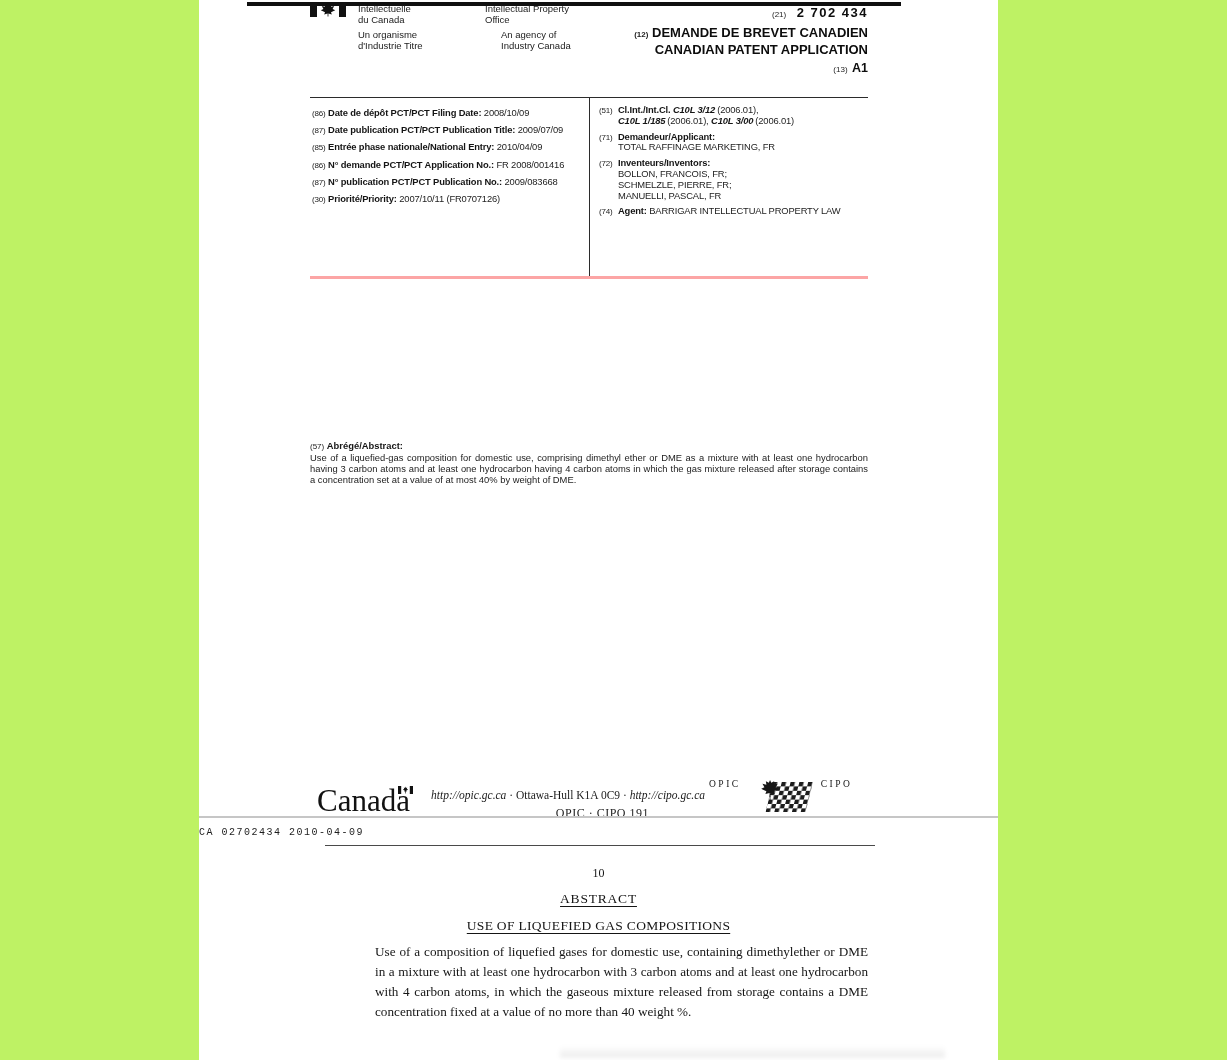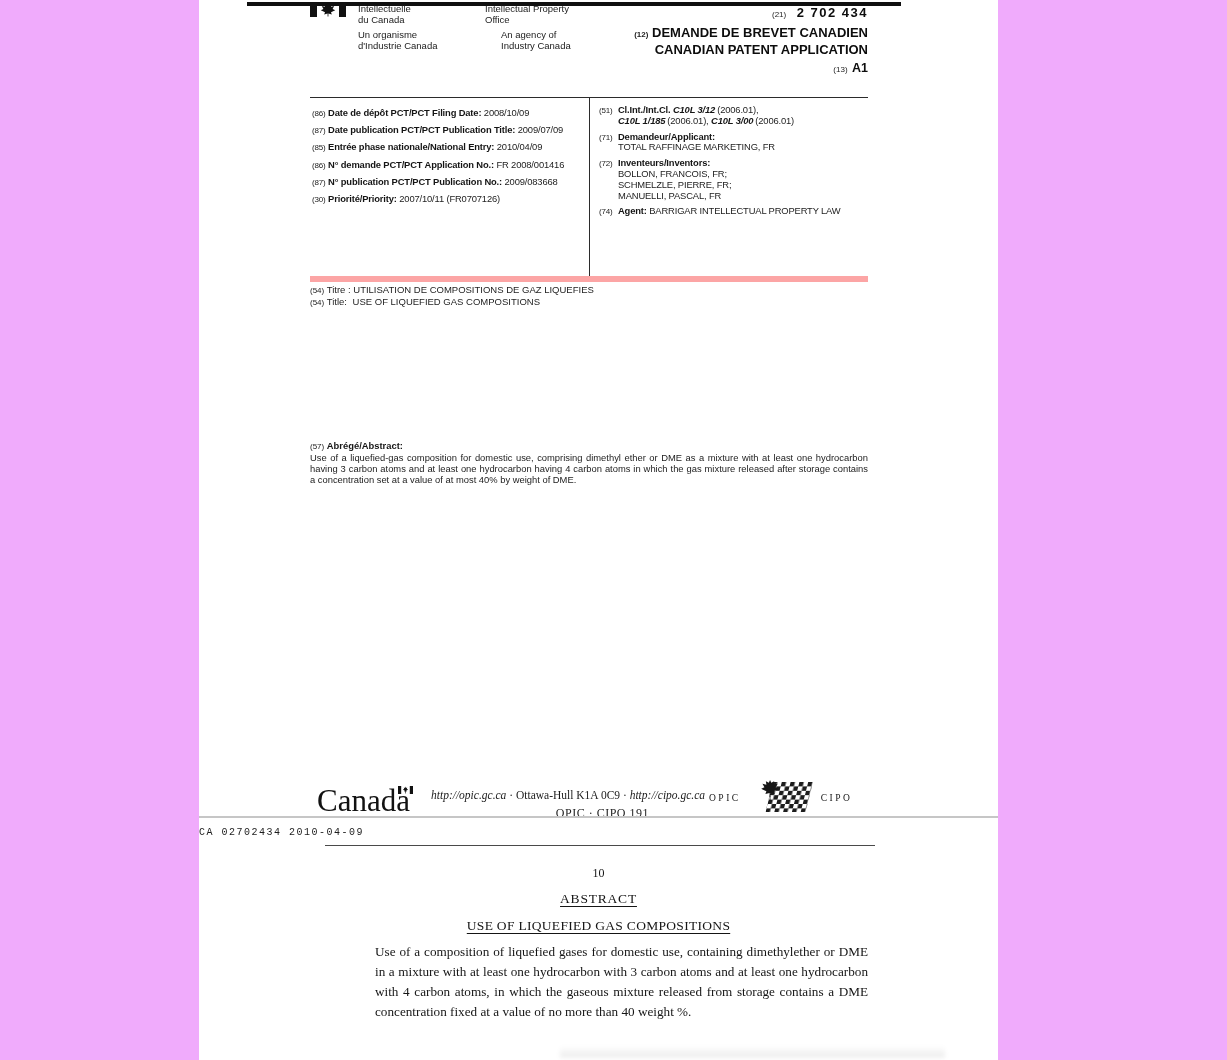--- a/index.html
+++ b/index.html
@@ -2,38 +2,38 @@
 <html><head>
 <meta charset="utf-8">
 <style>
   html,body{margin:0;padding:0;}
   body{
     width:1227px;height:1060px;overflow:hidden;
     background:#f2f2f2;
     font-family:"Liberation Sans",sans-serif;
     color:#1d1d1d;
   }
-  .canvas{position:relative;width:1227px;height:1060px;background:#f0abfc;}
+  .canvas{position:relative;width:1227px;height:1060px;background:#bef264;}
   .page{position:absolute;left:199px;top:0;width:799px;height:1060px;background:#ffffff;}
   .abs{position:absolute;}
 
   
   .topbar{position:absolute;left:48px;top:2px;width:654px;height:4px;background:#101010;}
 
   
   .hdr-small{font-size:9.5px;line-height:11px;color:#1b1b1b;white-space:nowrap;}
   .hdr-right{position:absolute;left:389px;top:3px;width:280px;text-align:right;white-space:nowrap;}
   .code{font-size:8px;color:#222;}
   .appnum{font-size:13px;font-weight:bold;letter-spacing:1.5px;color:#0d0d0d;}
   .doctype{font-size:13px;font-weight:bold;line-height:15px;color:#0d0d0d;}
   .kind{font-size:12.5px;font-weight:bold;color:#0d0d0d;}
 
   
   .bbox{position:absolute;left:111px;top:97px;width:558px;height:178px;
-        border-top:1px solid #2b2b2b;border-bottom:6px solid #fca5a5;}
+        border-top:1px solid #2b2b2b;border-bottom:3px solid #fca5a5;}
   .bdivider{position:absolute;left:279px;top:0;width:1px;height:100%;background:#2b2b2b;}
   .bleft{position:absolute;left:2px;top:7px;font-size:9.4px;letter-spacing:-0.15px;
          line-height:16.2px;white-space:nowrap;}
   .bright{position:absolute;left:289px;top:7px;width:265px;font-size:9.4px;
           letter-spacing:-0.15px;line-height:10.8px;}
   .blabel{font-weight:bold;color:#151515;}
   .bvalue{color:#222;}
   .grp{position:relative;padding-left:19px;margin-bottom:5px;}
   .gcode{position:absolute;left:0;top:1px;}
   .cls{font-weight:bold;font-style:italic;color:#151515;}
@@ -46,21 +46,21 @@
 
   
   .wordmark{position:absolute;left:118px;top:777px;font-family:"Liberation Serif",serif;
             font-size:31px;color:#111;line-height:34px;margin-top:7px;}
   .wm-flag{position:absolute;left:81px;top:2px;}
   .addr{position:absolute;left:232px;top:789px;font-family:"Liberation Serif",serif;
         font-size:11.5px;color:#1a1a1a;white-space:nowrap;}
   .addr .it{font-style:italic;}
   .orgline{position:absolute;left:280px;top:806px;width:170px;text-align:right;
            font-family:"Liberation Serif",serif;font-size:12px;letter-spacing:0.5px;color:#222;}
-  .cipologo{position:absolute;left:510px;top:779px;display:flex;align-items:center;gap:6px;}
+  .cipologo{position:absolute;left:510px;top:779px;display:flex;align-items:flex-start;gap:6px;}
   .cipologo .lbl{font-family:"Liberation Serif",serif;font-size:9.5px;letter-spacing:2.5px;color:#161616;}
 
   
   .pagesep{position:absolute;left:0;top:816px;width:100%;height:2px;background:#c6c6c6;}
   .stamp{position:absolute;left:0;top:827px;width:100%;text-align:left;
          font-family:"Liberation Mono","DejaVu Sans Mono",monospace;
          font-size:10px;letter-spacing:1.5px;color:#1c1c1c;}
   .rule2{position:absolute;left:126px;top:845px;width:550px;height:1px;background:#4a4a4a;}
 
   
@@ -91,21 +91,21 @@
       <rect x="29" y="0" width="7" height="14" fill="#111"></rect>
       <path fill="#111" d="M18 0 L19 2.2 21.4 1 21 3.8 24.2 3 22.6 6 25.2 7.2 21 9.2 21.8 11.4 18.4 10.6 18.4 13.6 17.6 13.6 17.6 10.6 14.2 11.4 15 9.2 10.8 7.2 13.4 6 11.8 3 15 3.8 14.6 1 17 2.2 Z"></path>
     </svg>
 
     <div class="abs hdr-small" style="left:159px;top:3px;">
       <div>Intellectuelle</div>
       <div>du Canada</div>
     </div>
     <div class="abs hdr-small" style="left:159px;top:29px;">
       <div>Un organisme</div>
-      <div>d'Industrie Canada</div>
+      <div>d'Industrie Titre</div>
     </div>
     <div class="abs hdr-small" style="left:286px;top:3px;">
       <div>Intellectual Property</div>
       <div>Office</div>
     </div>
     <div class="abs hdr-small" style="left:302px;top:29px;">
       <div>An agency of</div>
       <div>Industry Canada</div>
     </div>
 
@@ -182,32 +182,20 @@
           <div class="bvalue">MANUELLI, PASCAL, FR</div>
         </div>
         <div class="grp">
           <span class="code gcode">(74)</span>
           <span class="blabel">Agent:</span>
           <span class="bvalue">BARRIGAR INTELLECTUAL PROPERTY LAW</span>
         </div>
       </div>
     </div>
 
-    <div class="title54">
-      <div>
-        <span class="code">(54)</span>
-        <span>Titre :</span>
-        <span>UTILISATION DE COMPOSITIONS DE GAZ LIQUEFIES</span>
-      </div>
-      <div>
-        <span class="code">(54)</span>
-        <span>Title:</span>
-        <span style="margin-left:3px;">USE OF LIQUEFIED GAS COMPOSITIONS</span>
-      </div>
-    </div>
 
     <div class="abstract57">
       <div>
         <span class="code">(57)</span>
         <span class="blabel">Abrégé/Abstract:</span>
       </div>
       <div class="txt">Use of a liquefied-gas composition for domestic use, comprising dimethyl ether or DME as a mixture with at least one hydrocarbon having 3 carbon atoms and at least one hydrocarbon having 4 carbon atoms in which the gas mixture released after storage contains a concentration set at a value of at most 40% by weight of DME.</div>
     </div>
 
     <div class="wordmark">

